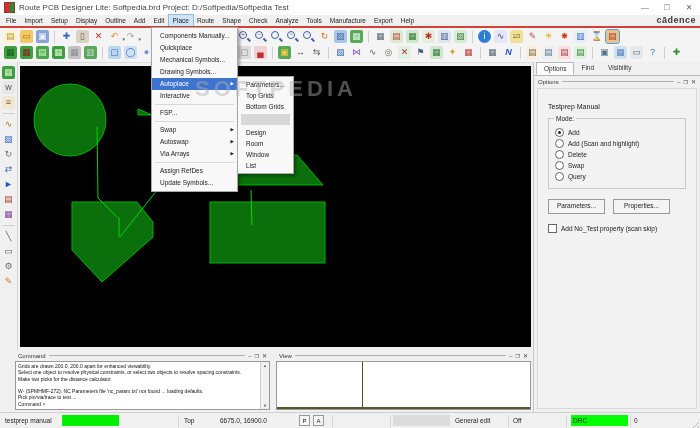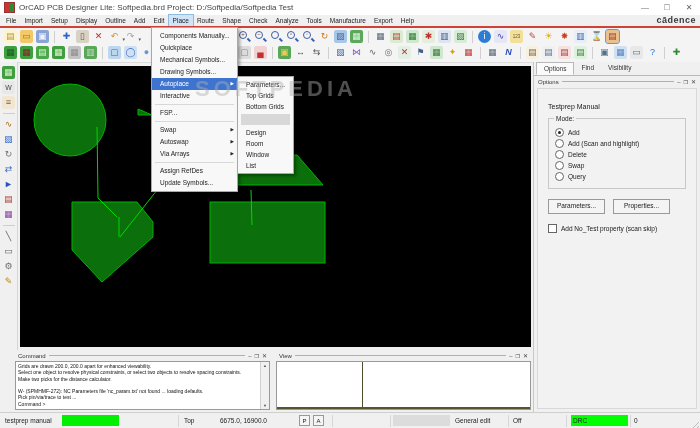--- a/index.html
+++ b/index.html
@@ -98,21 +98,21 @@
         background:repeating-linear-gradient(135deg,transparent,transparent 2px,#bbb 2px,#bbb 3px);
         clip-path:polygon(100% 0,100% 100%,0 100%);}
 </style>
 </head>
 <body>
 
 <div class="app">
 
   <div class="titlebar">
     <span class="appicon"></span>
-    <span class="wtitle">OrCAD PCB Designer Lite: Softpedia.brd Project: D:/Softpedia/Softpedia Test</span>
+    <span class="wtitle">Route PCB Designer Lite: Softpedia.brd Project: D:/Softpedia/Softpedia Test</span>
   </div>
   <div class="wcontrols wcontrols-top wcontrols-row wcontrols-abs wcontrols" style="position:absolute;right:0;top:0;display:flex;">
     <span class="wbtn b-min"></span>
     <span class="wbtn b-max"></span>
     <span class="wbtn b-close"></span>
   </div>
 
   <div class="menubar">
 
   <span class="m"><span class="lab">File</span></span>

